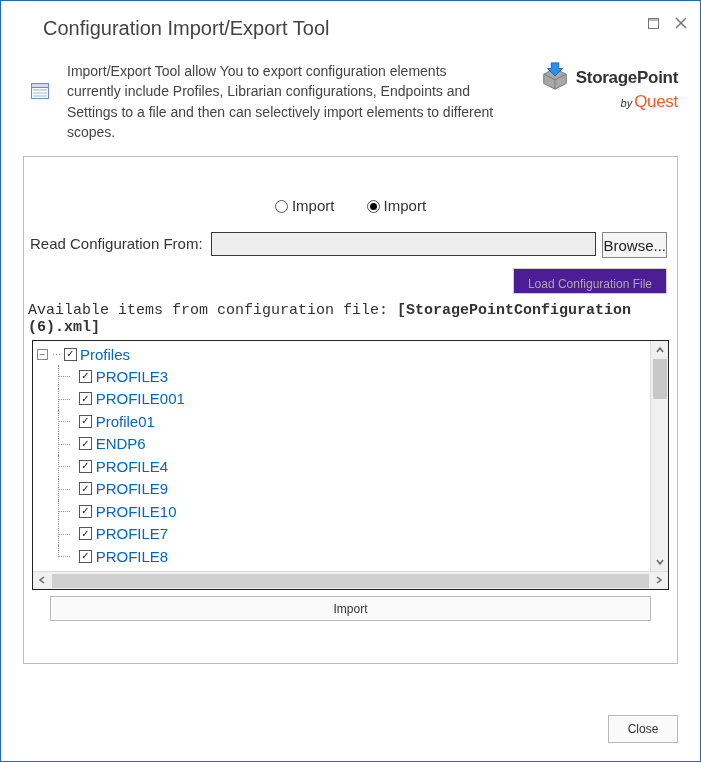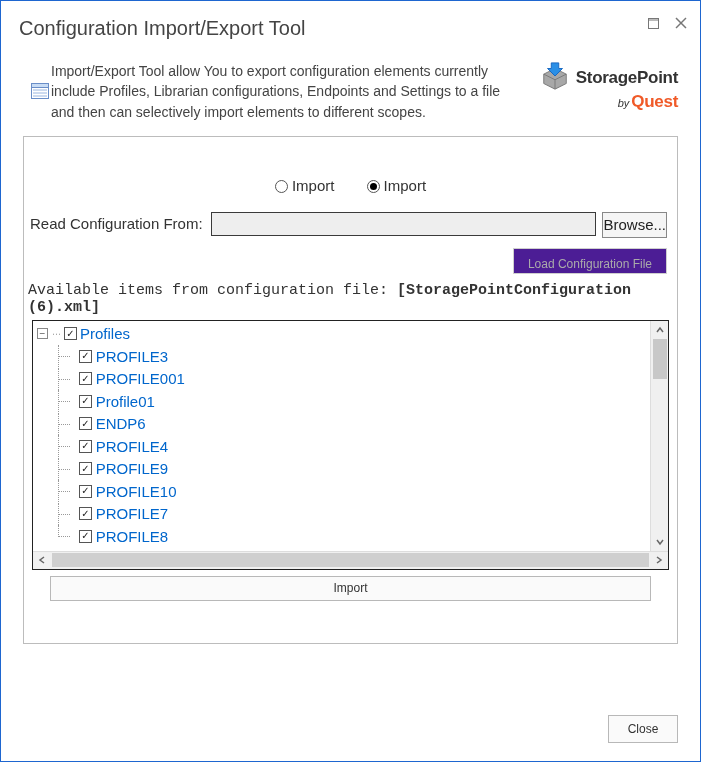--- a/index.html
+++ b/index.html
@@ -15,20 +15,21 @@
     height: 762px;
     border: 1px solid #1e66d0;
     position: relative;
     background: #fff;
   }
   .titlebar {
     display: flex;
     align-items: center;
     padding: 8px 12px 2px 18px;
     height: 48px;
+    margin-left: 24px;
   }
   .titlebar-title {
     font-size: 20px;
     font-weight: 300;
     color: #444;
     flex: 1;
   }
   .titlebar-controls {
     display: flex;
     gap: 14px;
@@ -40,20 +41,21 @@
     height: 14px;
     color: #666;
     cursor: pointer;
     display: flex;
     align-items: center;
     justify-content: center;
   }
   .header-row {
     display: flex;
     padding: 12px 22px 8px 30px;
+    gap: 16px;
     align-items: flex-start;
   }
   .header-icon-col {
     width: 20px;
     padding-top: 22px;
   }
   .header-text-col {
     flex: 1;
     font-size: 14px;
     line-height: 1.45;
@@ -67,21 +69,21 @@
     display: flex;
     flex-direction: column;
     align-items: flex-end;
     gap: 0;
   }
   .sp-row1 { display: flex; align-items: center; gap: 6px; }
   .sp-box { color: #1e66d0; }
   .sp-text1 { font-size: 17px; font-weight: 600; color: #333; letter-spacing: -0.3px; }
   .sp-row2 { font-size: 12px; color: #333; margin-top: -2px; padding-right: 0px;}
   .sp-row2 .by { font-style: italic; font-size: 11px; margin-right: 2px; }
-  .sp-row2 .quest { font-weight: 700; color: #f05a28; font-size: 17px; letter-spacing: -0.3px;}
+  .sp-row2 .quest { font-weight: 400; color: #f05a28; font-size: 17px; letter-spacing: -0.3px;}
   .main-panel {
     margin: 6px 22px 0 22px;
     border: 1px solid #bcbcbc;
     padding: 0 0 10px 0;
     height: 508px;
     position: relative;
   }
   .mode-row {
     text-align: center;
     padding: 40px 0 18px 0;

